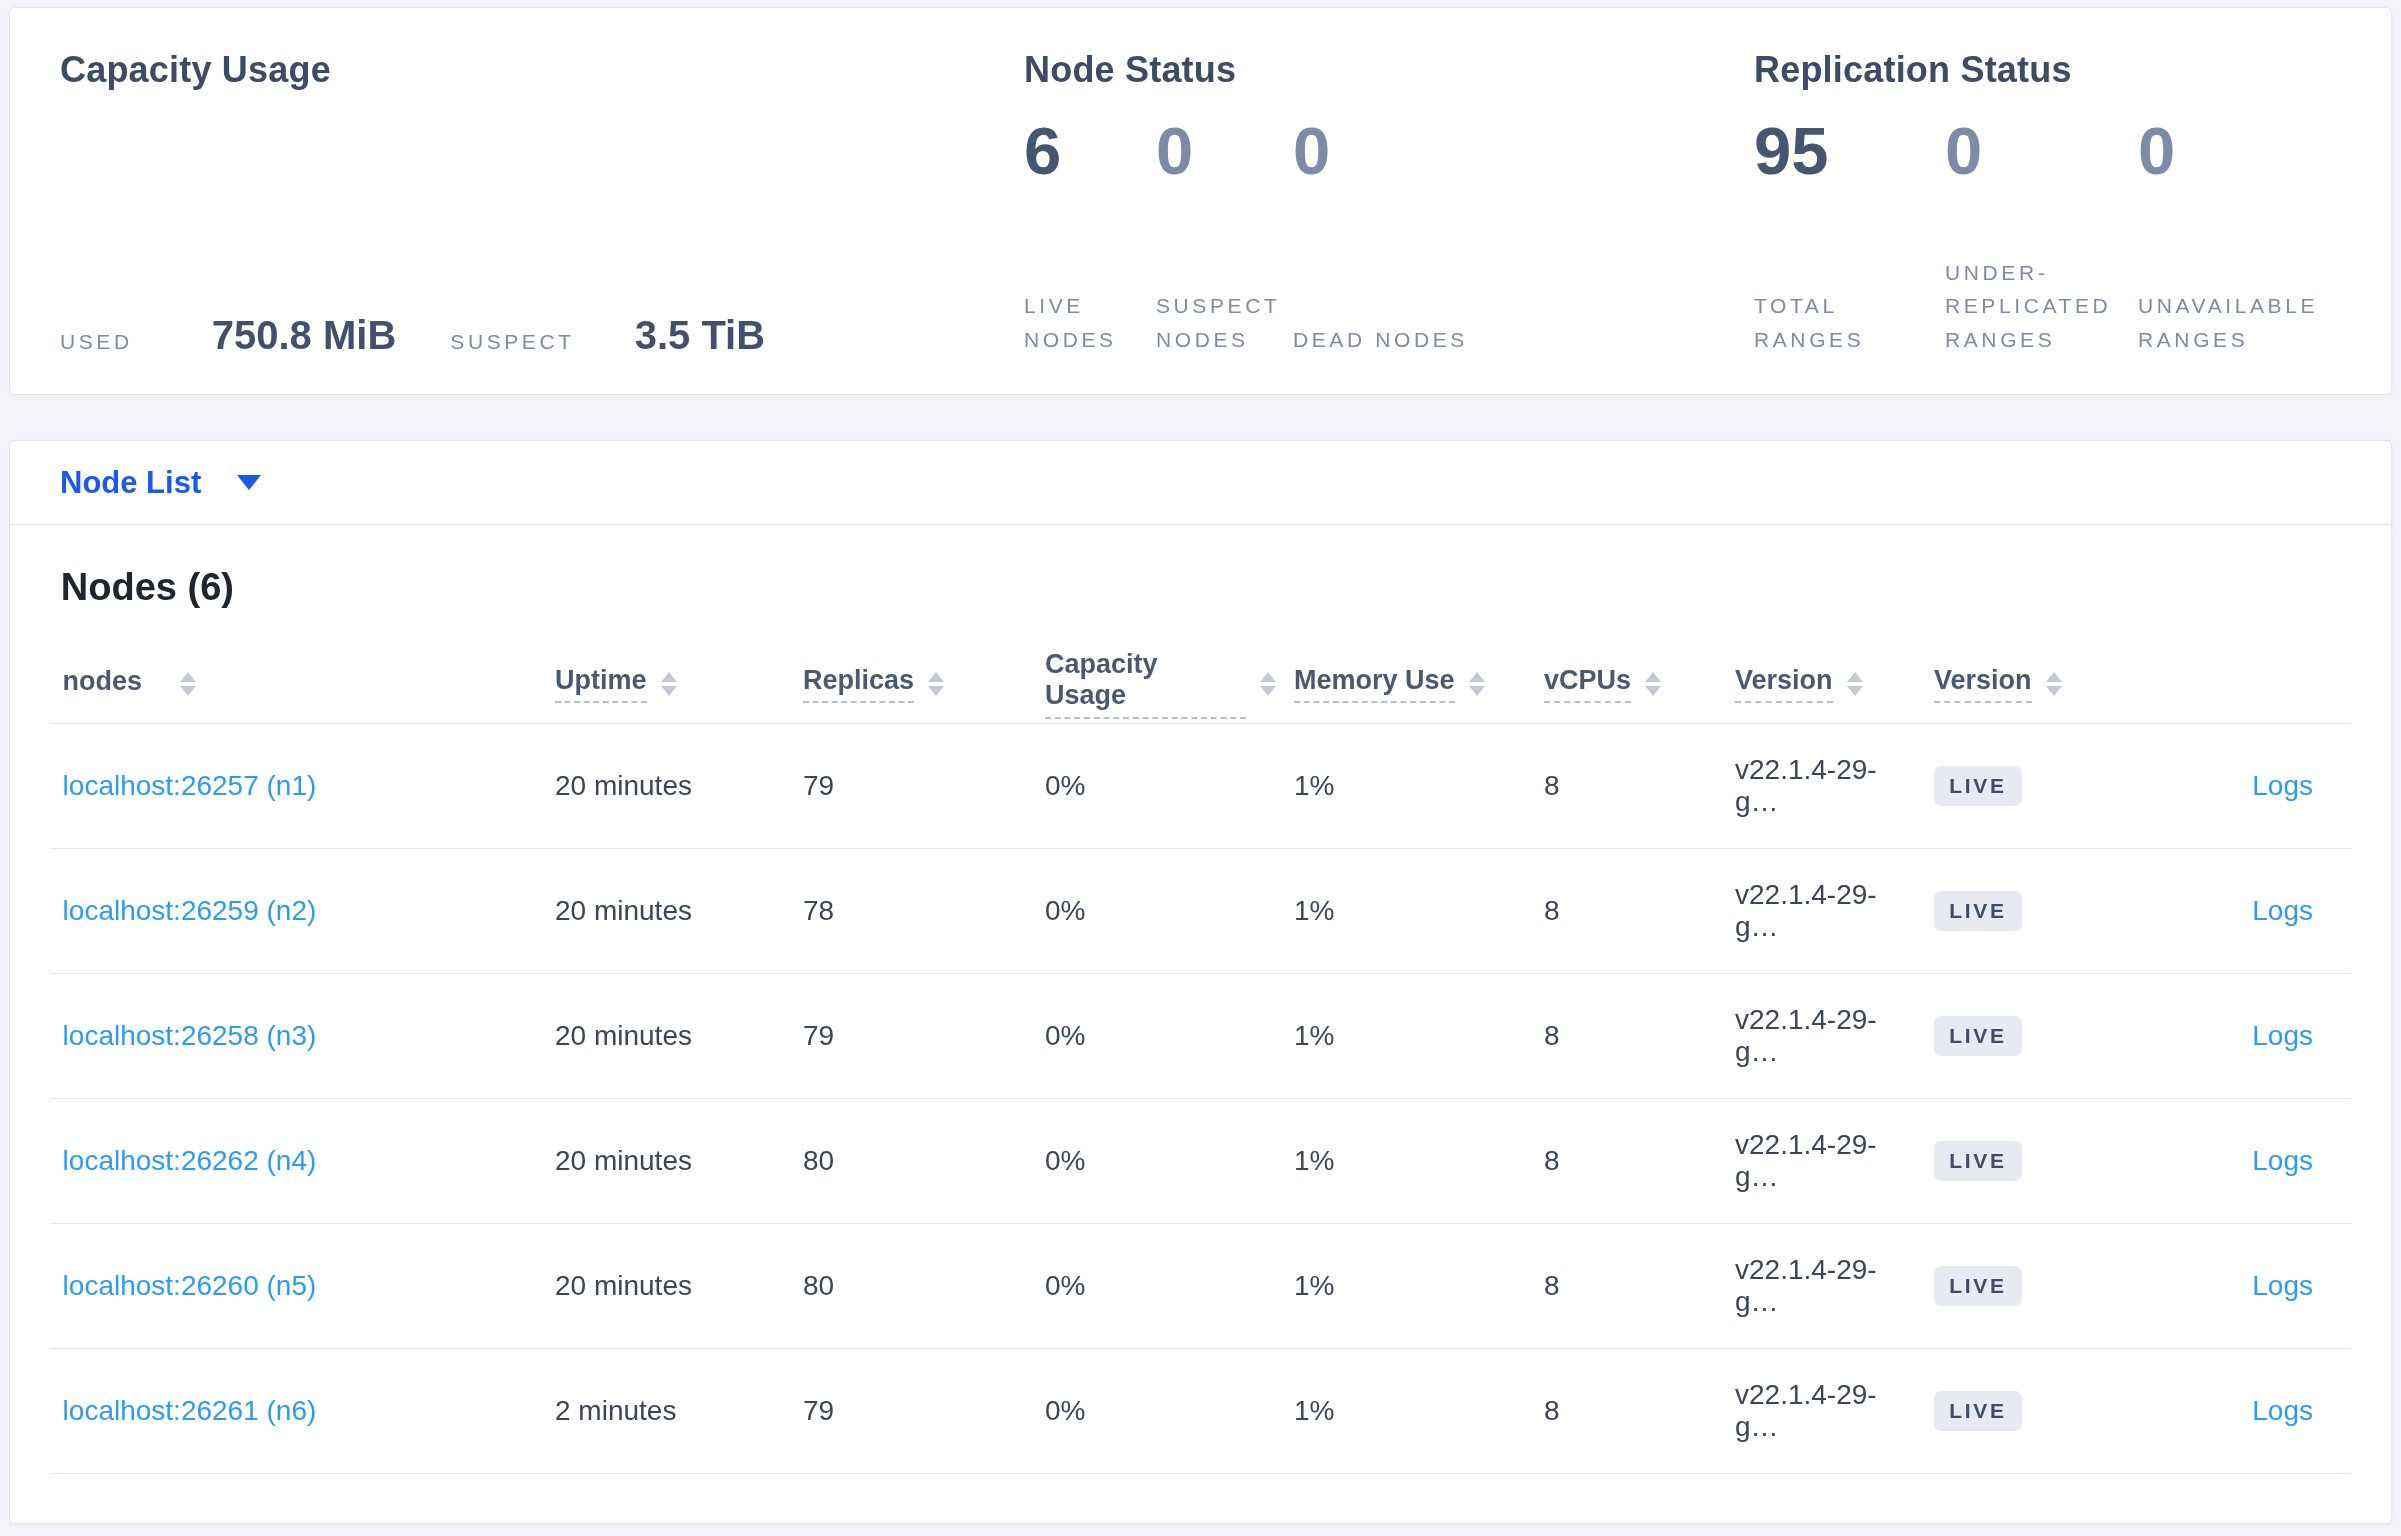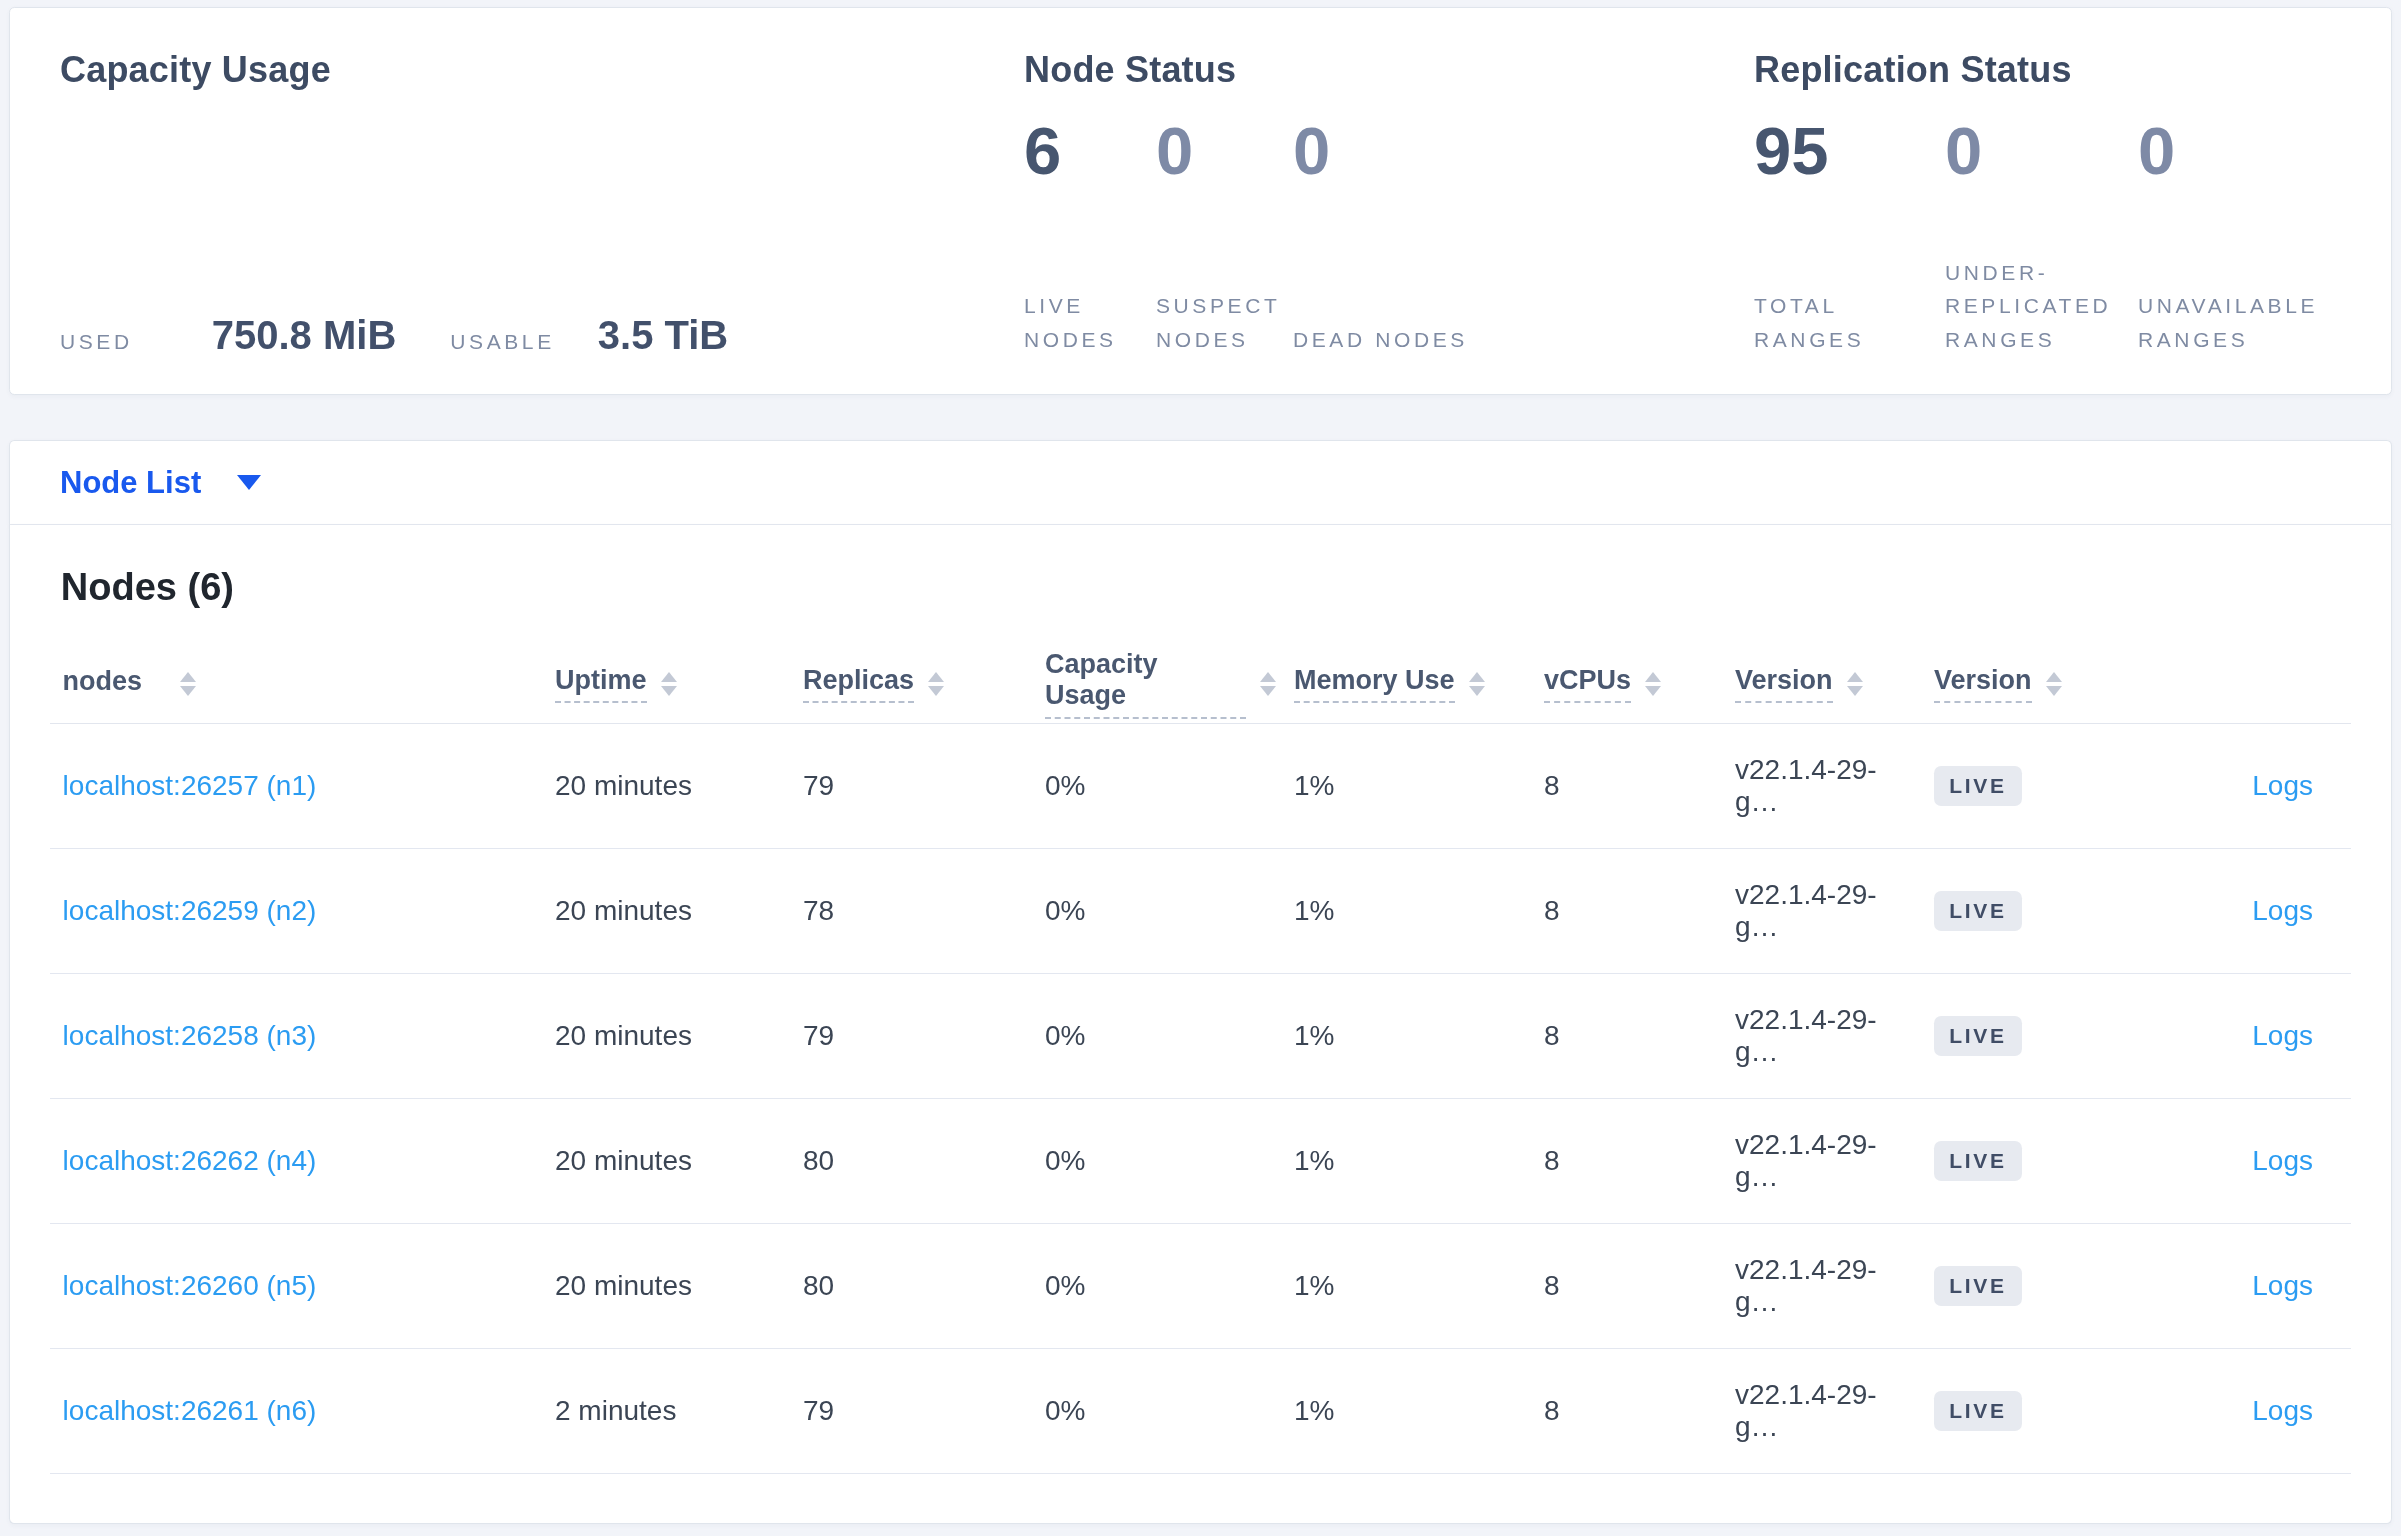--- a/index.html
+++ b/index.html
@@ -42,21 +42,21 @@
   .gauge-ticks { position:relative; height:16px; margin-top:5.4px; }
   .gauge-tick { position:absolute; top:0; width:2.7px; height:12.6px; background:#8a97ad; }
   .gauge-labels { position:relative; height:31px; }
   .gauge-axis-label {
     position:absolute; transform:translateX(-50%);
     font-size:23.4px; color:#5d6e8b; white-space:nowrap;
   }
   .used-row { margin-top:auto; display:flex; align-items:baseline; }
   .kv-label { font-size:21px; letter-spacing:3.6px; color:#7f8ba3; }
   .kv-value { font-size:40px; font-weight:700; color:#42506b; }
-  .ml-88 { margin-left:79px; } .ml-60 { margin-left:54px; } .ml-48 { margin-left:43px; }
+  .ml-88 { margin-left:79px; } .ml-60 { margin-left:54px; } .ml-48 { margin-left:60px; }
 
   
   .stat-col { display:flex; flex-direction:column; }
   .stat-value { font-size:67px; font-weight:700; line-height:1.05; }
   .stat-emph  { color:#47566f; }
   .stat-muted { color:#7e8aa6; }
   .stat-label {
     margin-top:auto; font-size:21px; letter-spacing:3.6px; line-height:1.6;
     color:#7f8ba3; padding-bottom:1.8px;
   }
@@ -122,21 +122,21 @@
 <body>
 
 <div class="card top-card">
 
   <div class="panel panel-capacity">
     <div class="panel-title">Capacity Usage</div>
     <div class="panel-body cap-body" style="flex-direction:column;">
       <div class="used-row">
         <span class="kv-label">USED</span>
         <span class="kv-value ml-88">750.8 MiB</span>
-        <span class="kv-label ml-60">USABLE</span>
+        <span class="kv-label ml-60">SUSPECT</span>
         <span class="kv-value ml-48">3.5 TiB</span>
       </div>
     </div>
   </div>
 
   <div class="panel panel-nodestatus">
     <div class="panel-title">Node Status</div>
     <div class="panel-body">
       <div class="stat-col ns-col1">
         <div class="stat-value stat-emph">6</div>

